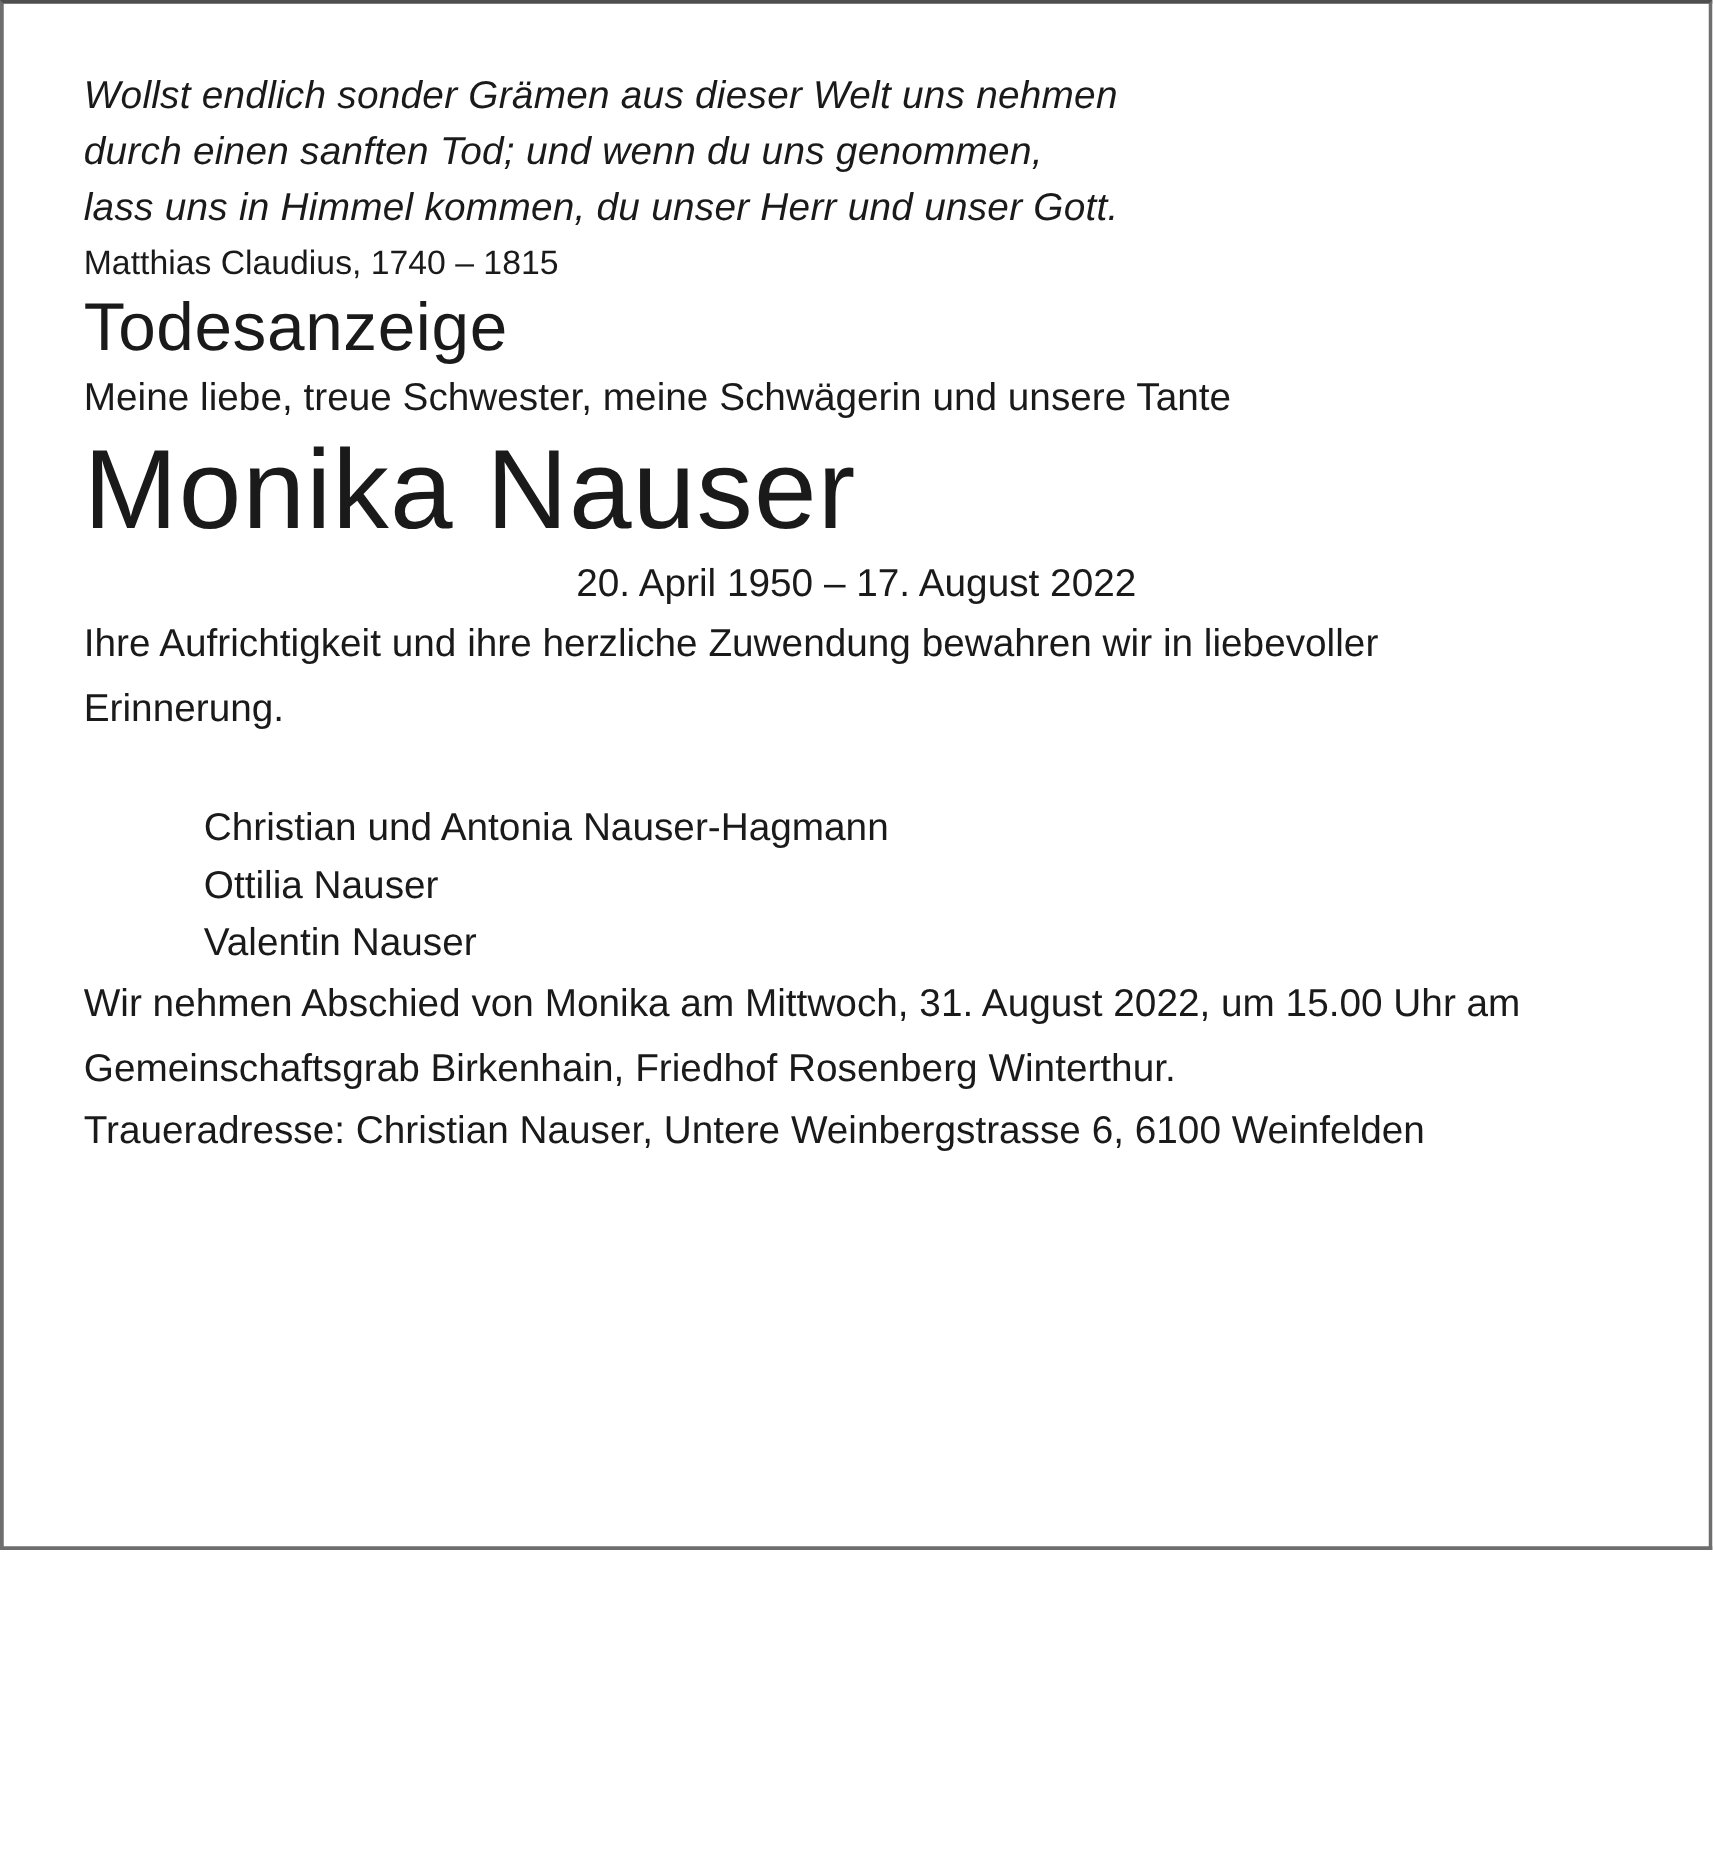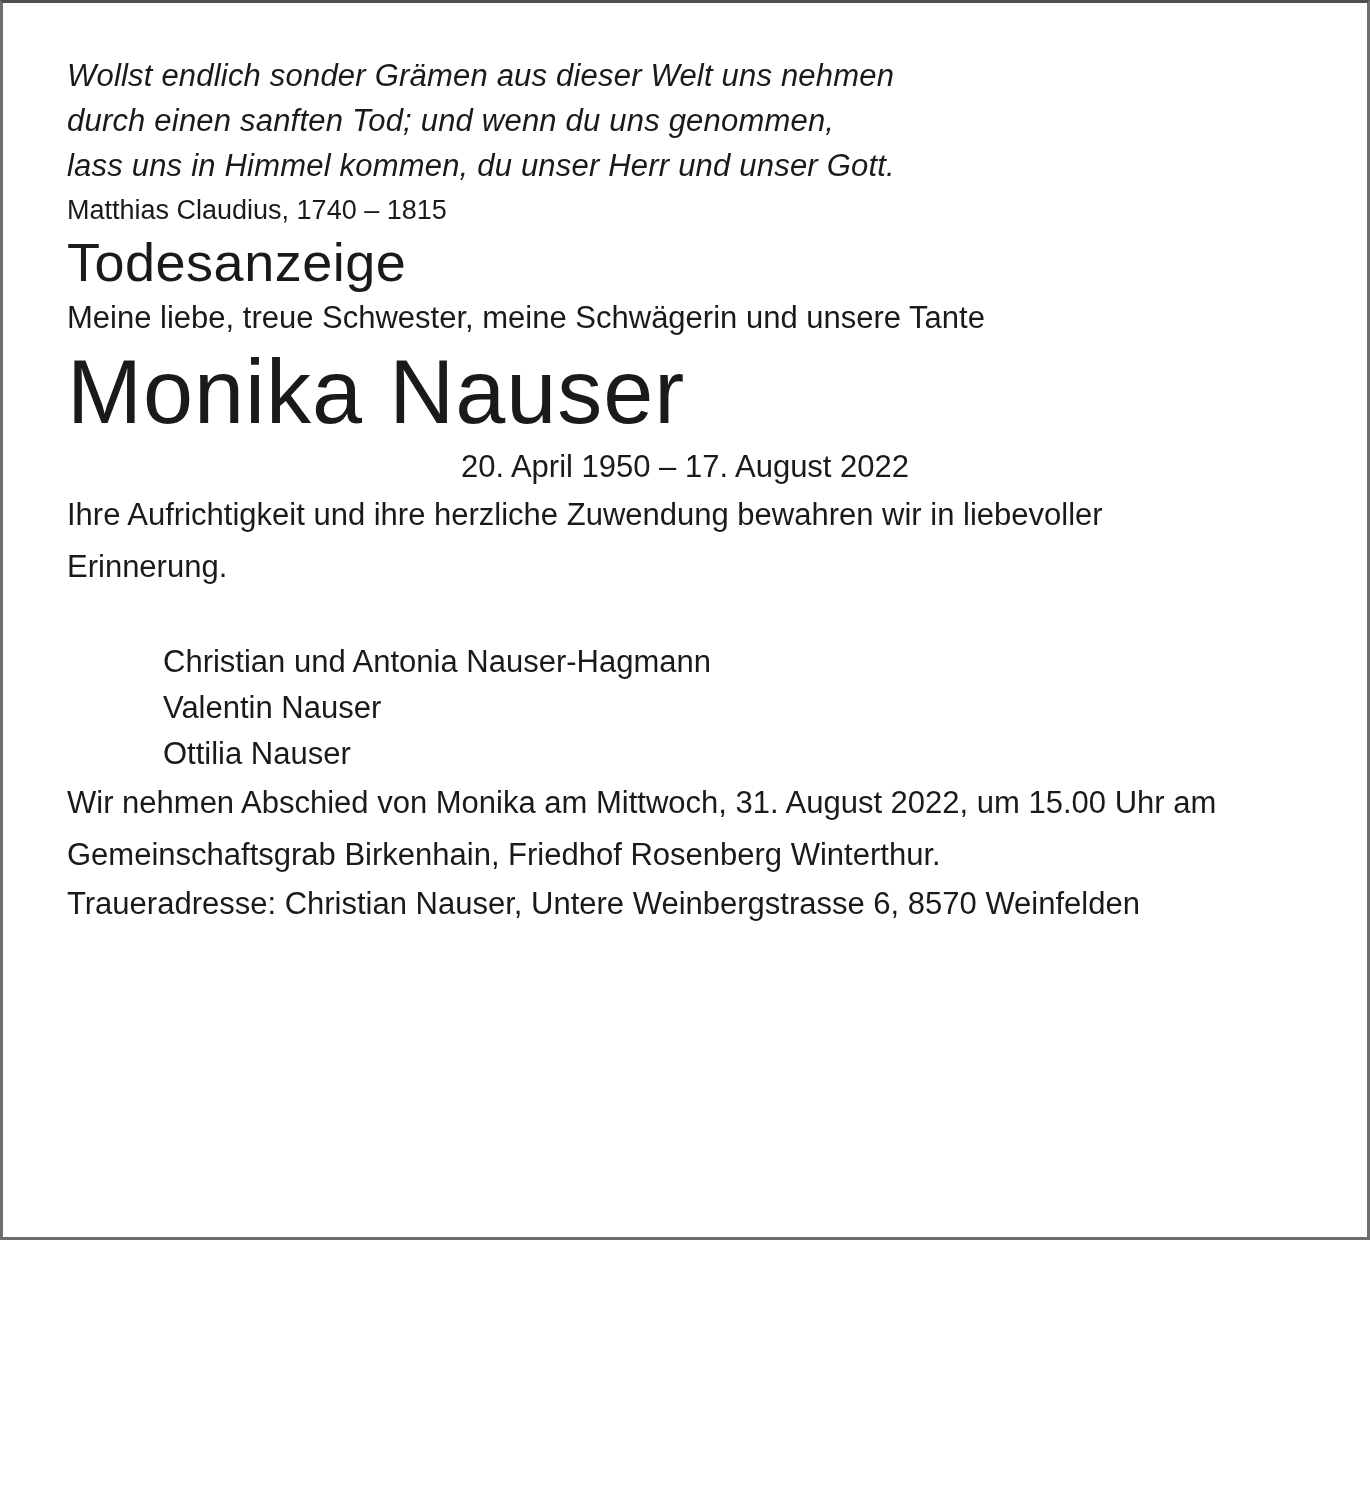--- a/index.html
+++ b/index.html
@@ -131,21 +131,21 @@
 
   <h2 class="name">Monika Nauser</h2>
 
   <p class="dates">20. April 1950 – 17. August 2022</p>
 
 
   <p class="remembrance">Ihre Aufrichtigkeit und ihre herzliche Zuwendung bewahren wir in liebevoller Erinnerung.</p>
 
   <div class="mourners">
     <p class="mourner-line">Christian und Antonia Nauser-Hagmann</p>
+    <p class="mourner-line">Ottilia Nauser</p>
     <p class="mourner-line">Valentin Nauser</p>
-    <p class="mourner-line">Ottilia Nauser</p>
   </div>
 
   <p class="funeral">Wir nehmen Abschied von Monika am Mittwoch, 31. August 2022, um 15.00 Uhr am Gemeinschaftsgrab Birkenhain, Friedhof Rosenberg Winterthur.</p>
 
-  <p class="address">Traueradresse: Christian Nauser, Untere Weinbergstrasse 6, 8570 Weinfelden</p>
+  <p class="address">Traueradresse: Christian Nauser, Untere Weinbergstrasse 6, 6100 Weinfelden</p>
 
 </div>
 
 </body></html>

